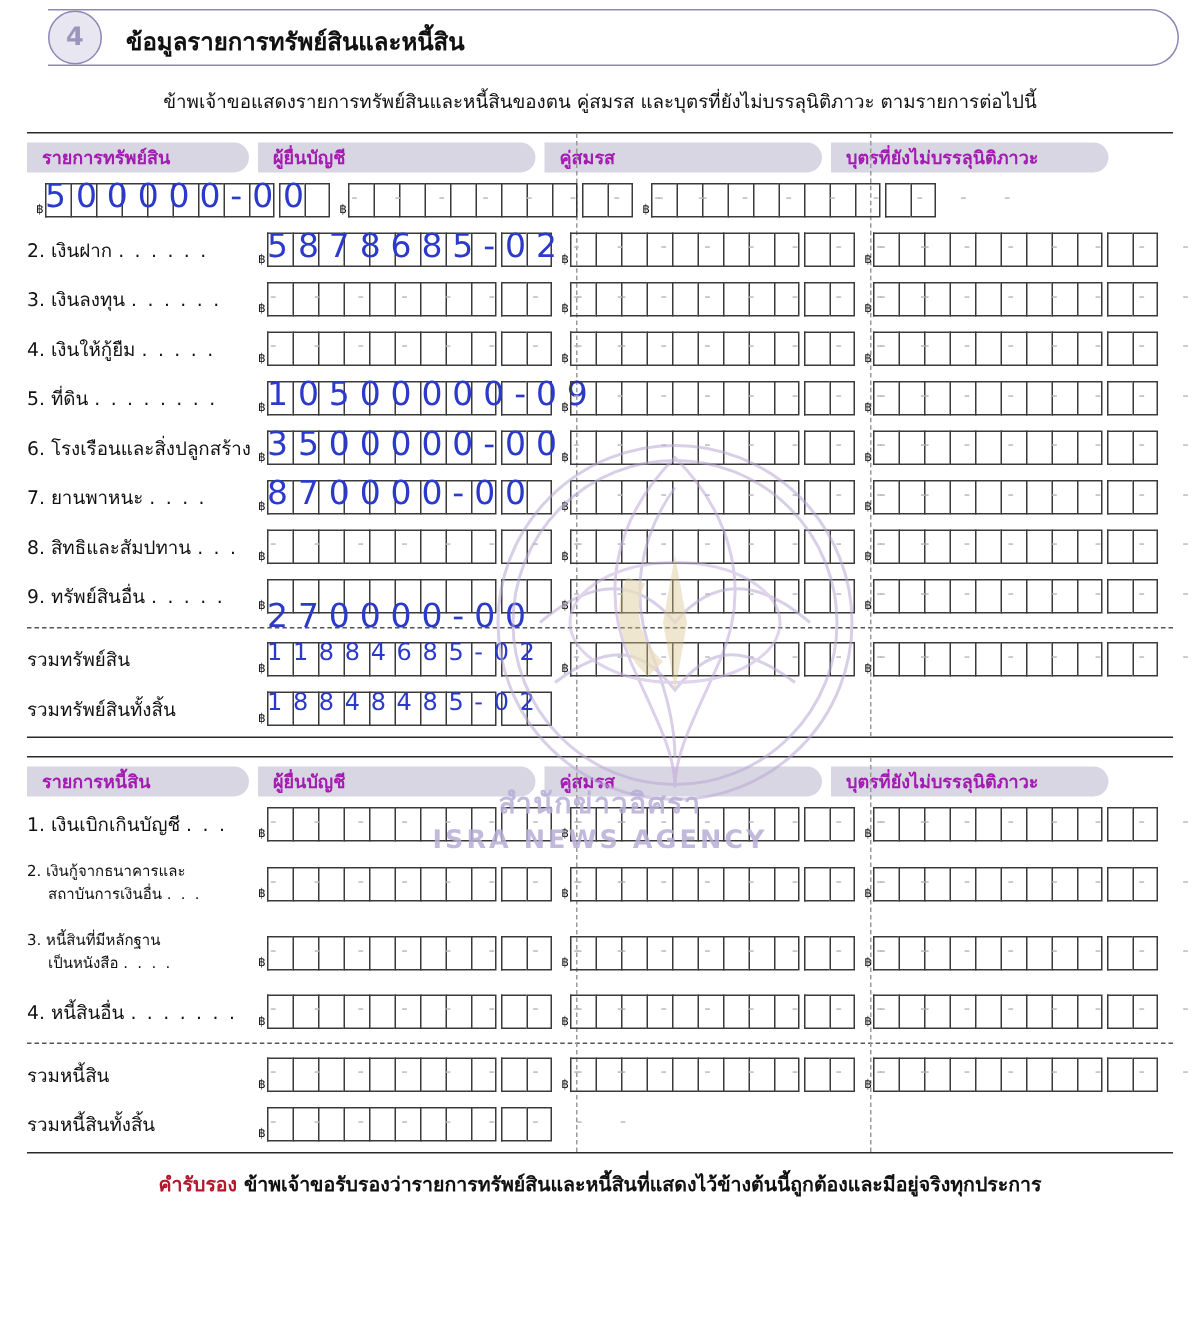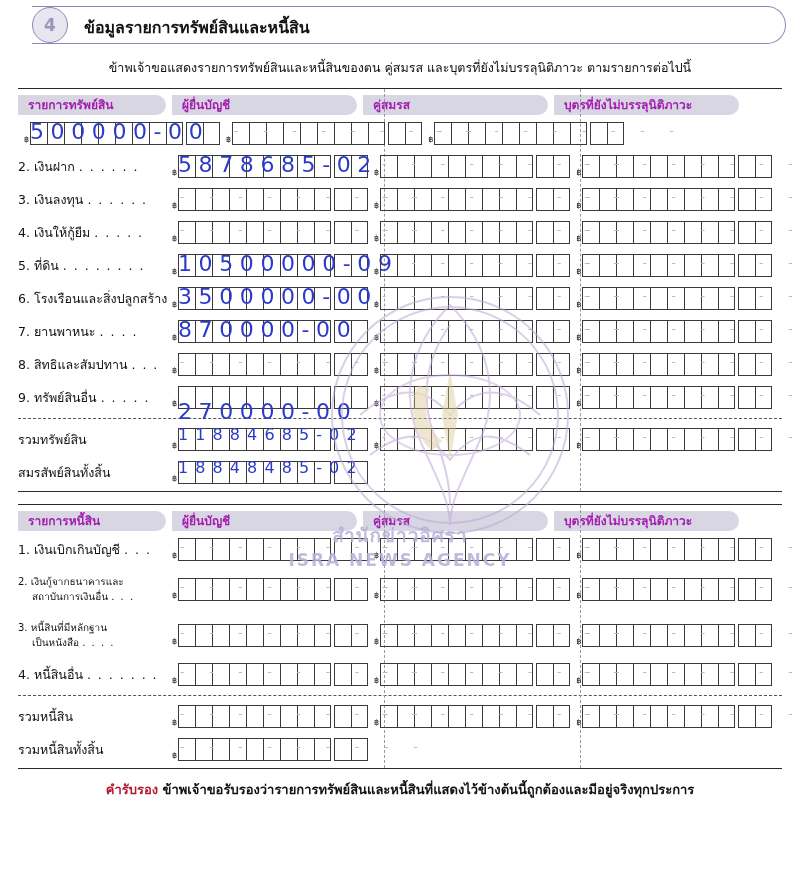--- a/index.html
+++ b/index.html
@@ -810,21 +810,21 @@
             <span class="cell"></span>
           </div>
           <div class="cells dec">
             <span class="cell"></span>
             <span class="cell"></span>
           </div>
           <div class="faint" style="left: 8px;">- - - - - - - - -</div>
         </div>
       </div>
       <div class="row">
-        <div class="label right">สมรสัพย์สินทั้งสิ้น</div>
+        <div class="label right">รวมทรัพย์สินทั้งสิ้น</div>
         <div class="group wide">
           <span class="sat">฿</span>
           <div class="cells">
             <span class="cell"></span>
             <span class="cell"></span>
             <span class="cell"></span>
             <span class="cell"></span>
             <span class="cell"></span>
             <span class="cell"></span>
             <span class="cell"></span>

